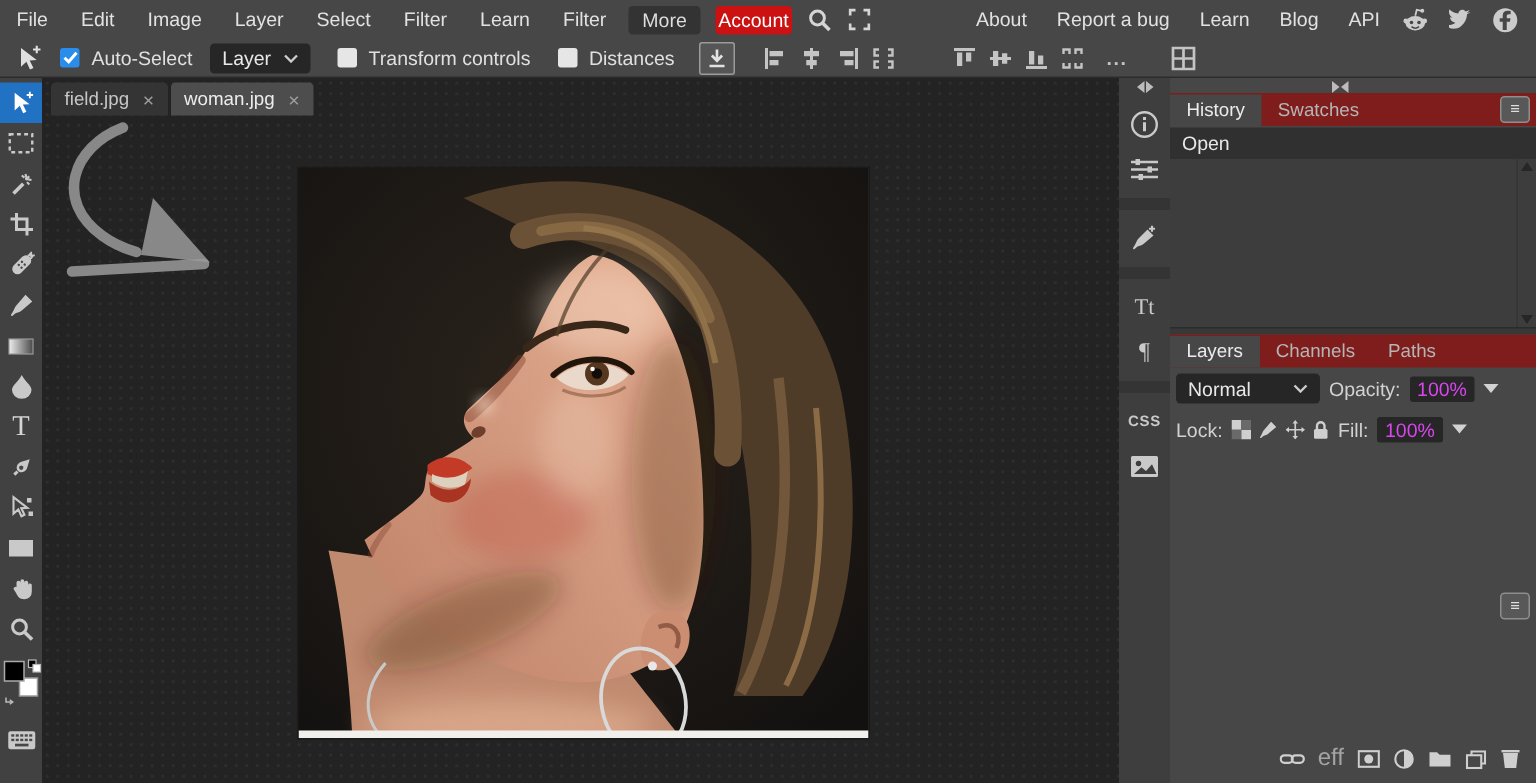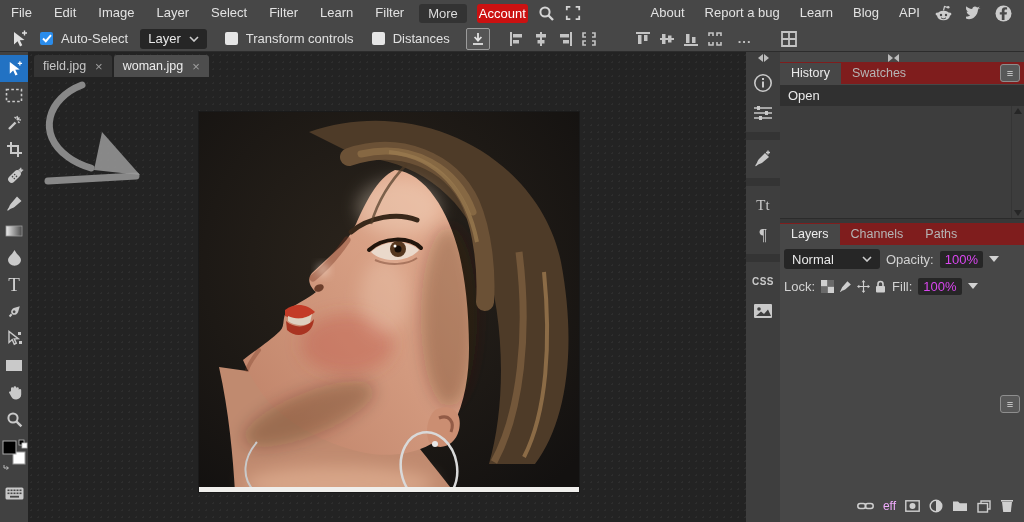--- a/index.html
+++ b/index.html
@@ -70,21 +70,21 @@
   .value-box { background:#262626; border-radius:2px; padding:1px 5px; color:#d946ef; }
   .tri-down { width:0; height:0; border-left:5px solid transparent; border-right:5px solid transparent; border-top:6px solid #d2d2d2; }
   .layer-list { position:absolute; left:0; top:248px; width:244px; height:190px; background:#3d3d3d; }
   .layer-row { position:absolute; left:0; top:2px; width:244px; height:36px; background:#585858; display:flex; align-items:center; gap:8px; padding-left:6px; color:#e6e6e6; }
   .layer-thumb { width:38px; height:32px; border:1px dashed #f0f0f0; background:#111; overflow:hidden; flex:none; }
   .scrollbar { position:absolute; right:1px; top:0; bottom:0; width:12px; display:flex; flex-direction:column; justify-content:space-between; align-items:center; padding:2px 0; border-left:1px solid #353535; }
   .sb-up { width:0;height:0;border-left:4px solid transparent;border-right:4px solid transparent;border-bottom:6px solid #262626; }
   .sb-dn { width:0;height:0;border-left:4px solid transparent;border-right:4px solid transparent;border-top:6px solid #262626; }
   .layers-bottom { position:absolute; left:0; top:438px; width:244px; height:32px; background:#474747; display:flex; align-items:center; justify-content:flex-end; gap:9px; padding-right:10px; color:#cfcfcf; }
   .lb-icon { display:flex; align-items:center; justify-content:center; color:#cfcfcf; }
-  .eff-label { font-size:12px; color:#f0abfc; }
+  .eff-label { font-size:16px; color:#a3a3a3; }
   .lock-icons { display:flex; align-items:center; gap:5px; color:#cfcfcf; }
   svg { display:block; }
 </style>
 </head>
 <body>
 
 <svg width="0" height="0" style="position:absolute">
   <symbol id="portrait" viewBox="0 0 380 380" preserveAspectRatio="xMidYMid slice">
     <defs>
       <radialGradient id="bgG" cx="45%" cy="40%" r="75%">

